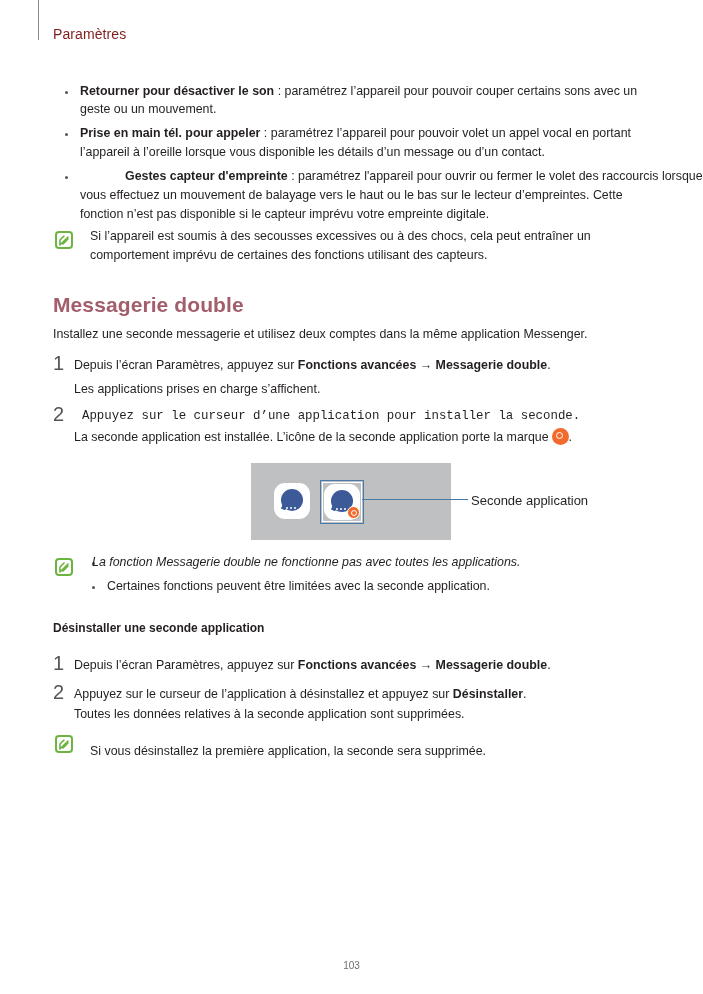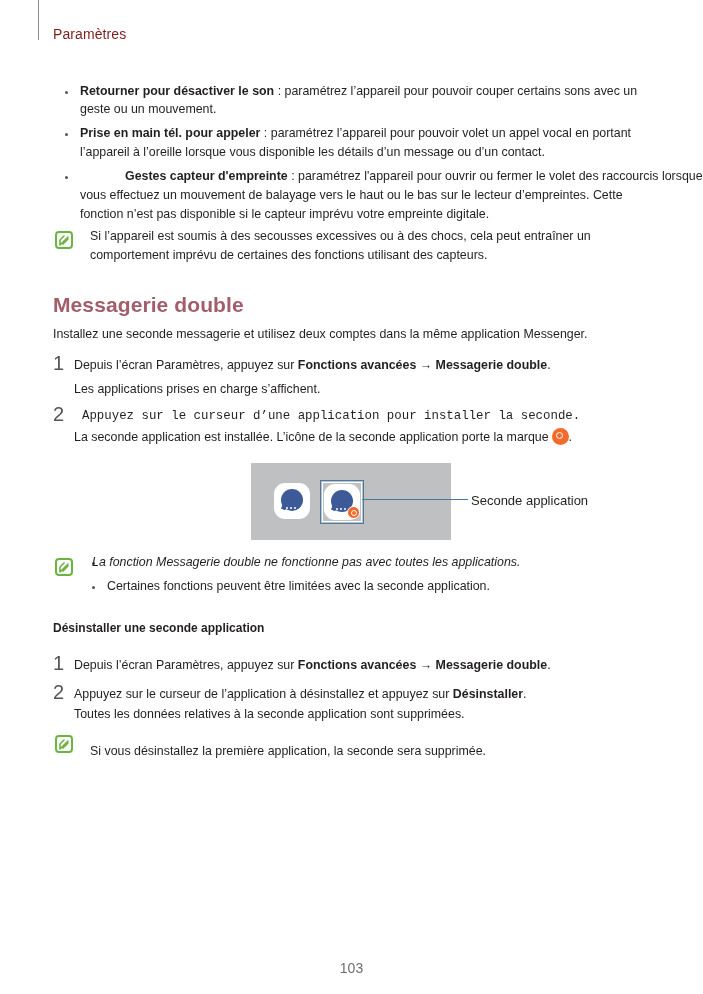--- a/index.html
+++ b/index.html
@@ -50,21 +50,21 @@
   .callout-line { left: 362px; top: 499px; width: 106px; height: 1px; background: #4a78a8; }
   .callout-label { left: 471px; top: 493px; font-size: 13px; color: #231f20; }
   .inline-badge {
     display: inline-block; width: 17px; height: 17px; border-radius: 50%; background: #f26b2d;
     position: relative; vertical-align: -4px; margin-left: 3px;
   }
   .inline-badge::after {
     content: ""; position: absolute; left: 4px; top: 4px; width: 7px; height: 7px;
     border: 1.5px solid #fff; border-radius: 50%; box-sizing: border-box;
   }
-  .page-num { left: 0; width: 703px; top: 960px; text-align: center; font-size: 14px; color: #6d6e71; }
+  .page-num { left: 0; width: 703px; top: 960px; text-align: center; font-size: 10px; color: #6d6e71; }
 </style>
 </head>
 <body>
 
 <div class="abs vrule"></div>
 <div class="abs header-title">Paramètres</div>
 
 <div>
   <div class="bullet-dot" style="left:65px; top:91px;"></div>
   <div class="abs line" style="left:80px; top:84px;"><b>Retourner pour désactiver le son</b><span> : paramétrez l’appareil pour pouvoir couper certains sons avec un</span></div>

